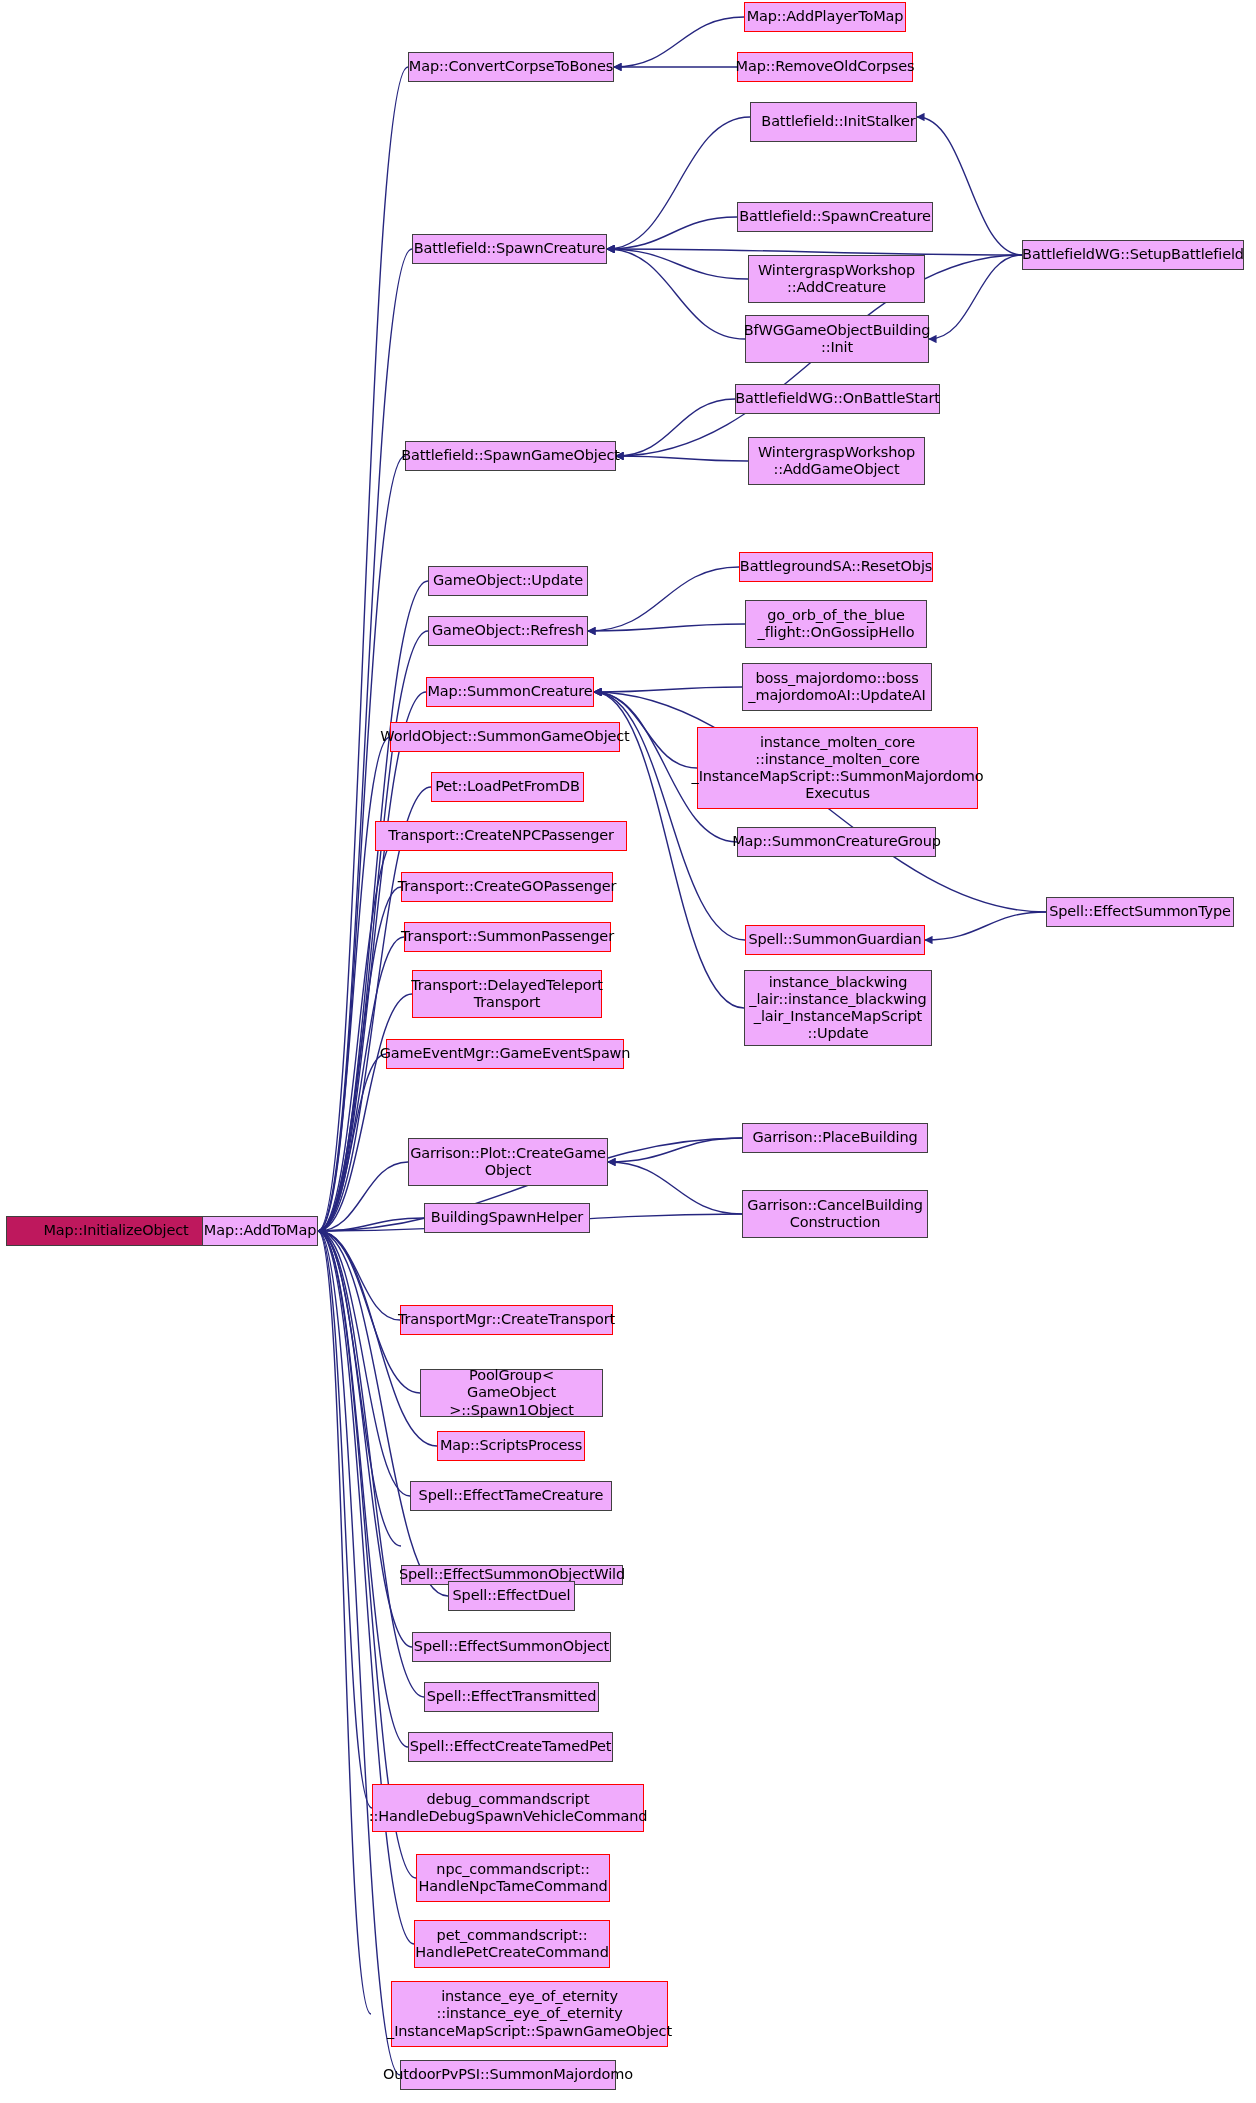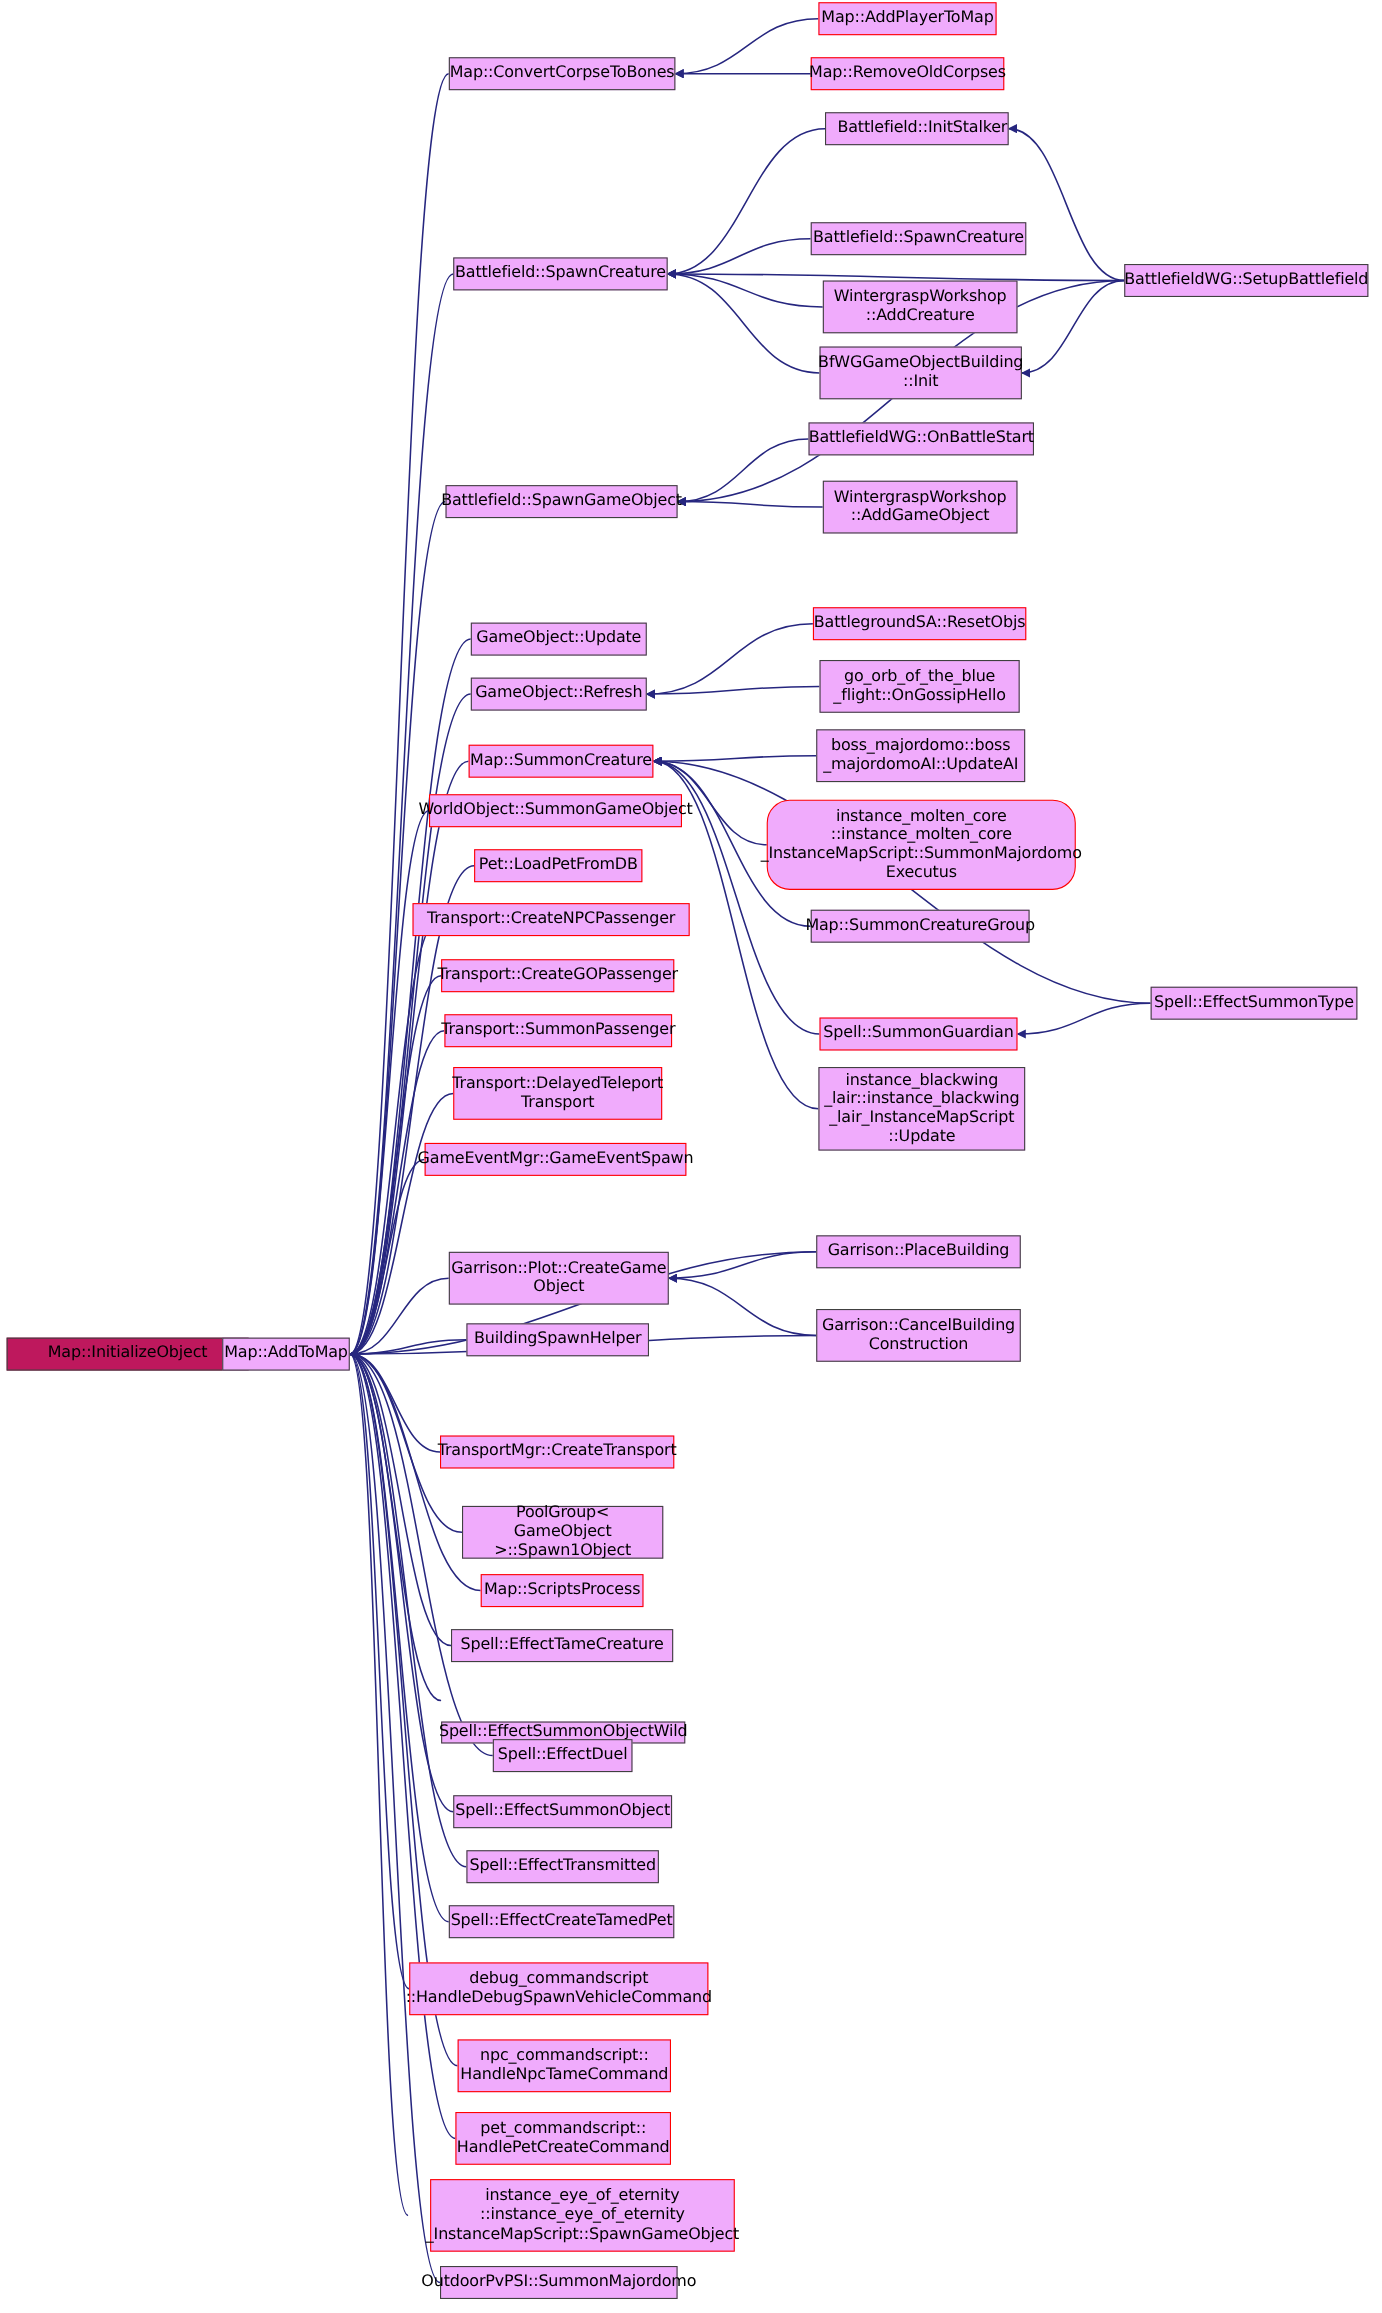--- a/index.html
+++ b/index.html
@@ -92,40 +92,40 @@
         <path d="M 400 2075 C 360.64 2075, 357.36 1231, 318 1231" fill="none" stroke="#26267f" stroke-width="1.4" marker-end="url(#arrow)"></path>
       </g>
   </svg>
   <div id="node-layer">
       <div class="node root" style="left: 6px; top: 1216px; width: 220px; height: 30px;">Map::InitializeObject</div>
       <div class="node" style="left: 202px; top: 1216px; width: 116px; height: 30px;">Map::AddToMap</div>
       <div class="node" style="left: 408px; top: 52px; width: 206px; height: 30px;">Map::ConvertCorpseToBones</div>
       <div class="node red" style="left: 744px; top: 2px; width: 162px; height: 30px;">Map::AddPlayerToMap</div>
       <div class="node red" style="left: 737px; top: 52px; width: 176px; height: 30px;">Map::RemoveOldCorpses</div>
       <div class="node" style="left: 412px; top: 234px; width: 195px; height: 30px;">Battlefield::SpawnCreature</div>
-      <div class="node" style="left: 750px; top: 102px; width: 167px; height: 30px; padding-left: 14px;">Battlefield::InitStalker</div>
+      <div class="node" style="left: 750px; top: 102px; width: 167px; height: 40px; padding-left: 14px;">Battlefield::InitStalker</div>
       <div class="node" style="left: 737px; top: 202px; width: 196px; height: 30px;">Battlefield::SpawnCreature</div>
       <div class="node" style="left: 748px; top: 255px; width: 177px; height: 48px;">WintergraspWorkshop
 ::AddCreature</div>
       <div class="node" style="left: 745px; top: 315px; width: 184px; height: 48px;">BfWGGameObjectBuilding
 ::Init</div>
       <div class="node" style="left: 1022px; top: 240px; width: 222px; height: 30px;">BattlefieldWG::SetupBattlefield</div>
       <div class="node" style="left: 405px; top: 441px; width: 211px; height: 30px;">Battlefield::SpawnGameObject</div>
       <div class="node" style="left: 735px; top: 384px; width: 205px; height: 30px;">BattlefieldWG::OnBattleStart</div>
       <div class="node" style="left: 748px; top: 437px; width: 177px; height: 48px;">WintergraspWorkshop
 ::AddGameObject</div>
       <div class="node" style="left: 428px; top: 566px; width: 160px; height: 30px;">GameObject::Update</div>
       <div class="node" style="left: 428px; top: 616px; width: 160px; height: 30px;">GameObject::Refresh</div>
       <div class="node red" style="left: 739px; top: 552px; width: 194px; height: 30px;">BattlegroundSA::ResetObjs</div>
       <div class="node" style="left: 745px; top: 600px; width: 182px; height: 48px;">go_orb_of_the_blue
 _flight::OnGossipHello</div>
       <div class="node red" style="left: 426px; top: 677px; width: 168px; height: 30px;">Map::SummonCreature</div>
       <div class="node" style="left: 742px; top: 663px; width: 190px; height: 48px;">boss_majordomo::boss
 _majordomoAI::UpdateAI</div>
-      <div class="node red" style="left: 697px; top: 727px; width: 281px; height: 82px; border-radius: 21px;">instance_molten_core
+      <div class="node red" style="left: 697px; top: 727px; width: 281px; height: 82px;">instance_molten_core
 ::instance_molten_core
 _InstanceMapScript::SummonMajordomo
 Executus</div>
       <div class="node" style="left: 737px; top: 827px; width: 199px; height: 30px;">Map::SummonCreatureGroup</div>
       <div class="node red" style="left: 745px; top: 925px; width: 180px; height: 30px;">Spell::SummonGuardian</div>
       <div class="node" style="left: 1046px; top: 897px; width: 188px; height: 30px;">Spell::EffectSummonType</div>
       <div class="node" style="left: 744px; top: 970px; width: 188px; height: 76px;">instance_blackwing
 _lair::instance_blackwing
 _lair_InstanceMapScript
 ::Update</div>

